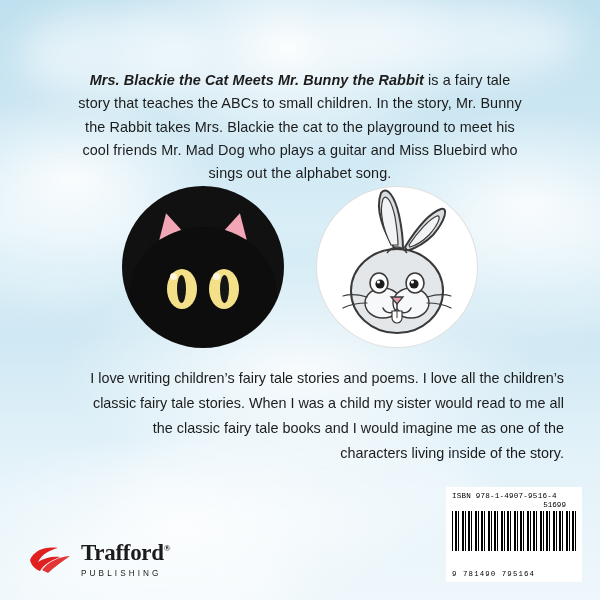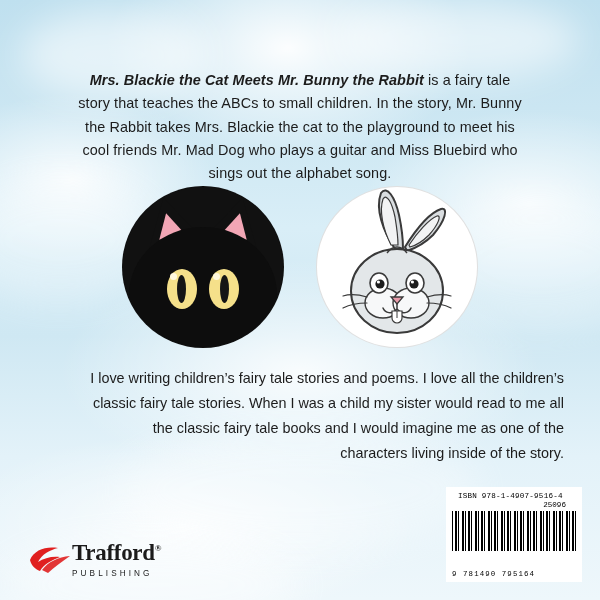--- a/index.html
+++ b/index.html
@@ -160,20 +160,21 @@
     margin-left: 12px;
   }
 
   
   .publisher {
     position: absolute;
     left: 28px;
     bottom: 22px;
     display: flex;
     align-items: center;
+    gap: 9px;
   }
   .pub-mark {
     width: 44px;
     height: 30px;
     position: relative;
   }
   .pub-words { line-height: 1; }
   .pub-name {
     font-size: 23px;
     font-weight: 700;
@@ -199,21 +200,20 @@
     background: #ffffff;
     padding: 5px 6px 4px 6px;
     box-sizing: border-box;
   }
   .isbn-line {
     font-family: "Liberation Mono", monospace;
     font-size: 7.6px;
     color: #000;
     letter-spacing: .2px;
     white-space: nowrap;
-    margin-left: 6px;
   }
   .isbn-sub {
     font-family: "Liberation Mono", monospace;
     font-size: 7.6px;
     color: #000;
     text-align: right;
     margin-top: 1px;
     padding-right: 10px;
   }
   .bars {
@@ -319,19 +319,19 @@
         </svg>
       </div>
       <div class="pub-words">
         <div class="pub-name"><span>Trafford</span><span class="reg">®</span></div>
         <div class="pub-sub">PUBLISHING</div>
       </div>
     </div>
 
     <div class="barcode-block">
       <div class="isbn-line">ISBN 978-1-4907-9516-4</div>
-      <div class="isbn-sub">25096</div>
+      <div class="isbn-sub">51699</div>
       <div class="bars"></div>
       <div class="ean-digits">9 781490 795164</div>
     </div>
 
   </div>
 </div>
 
 </body></html>

